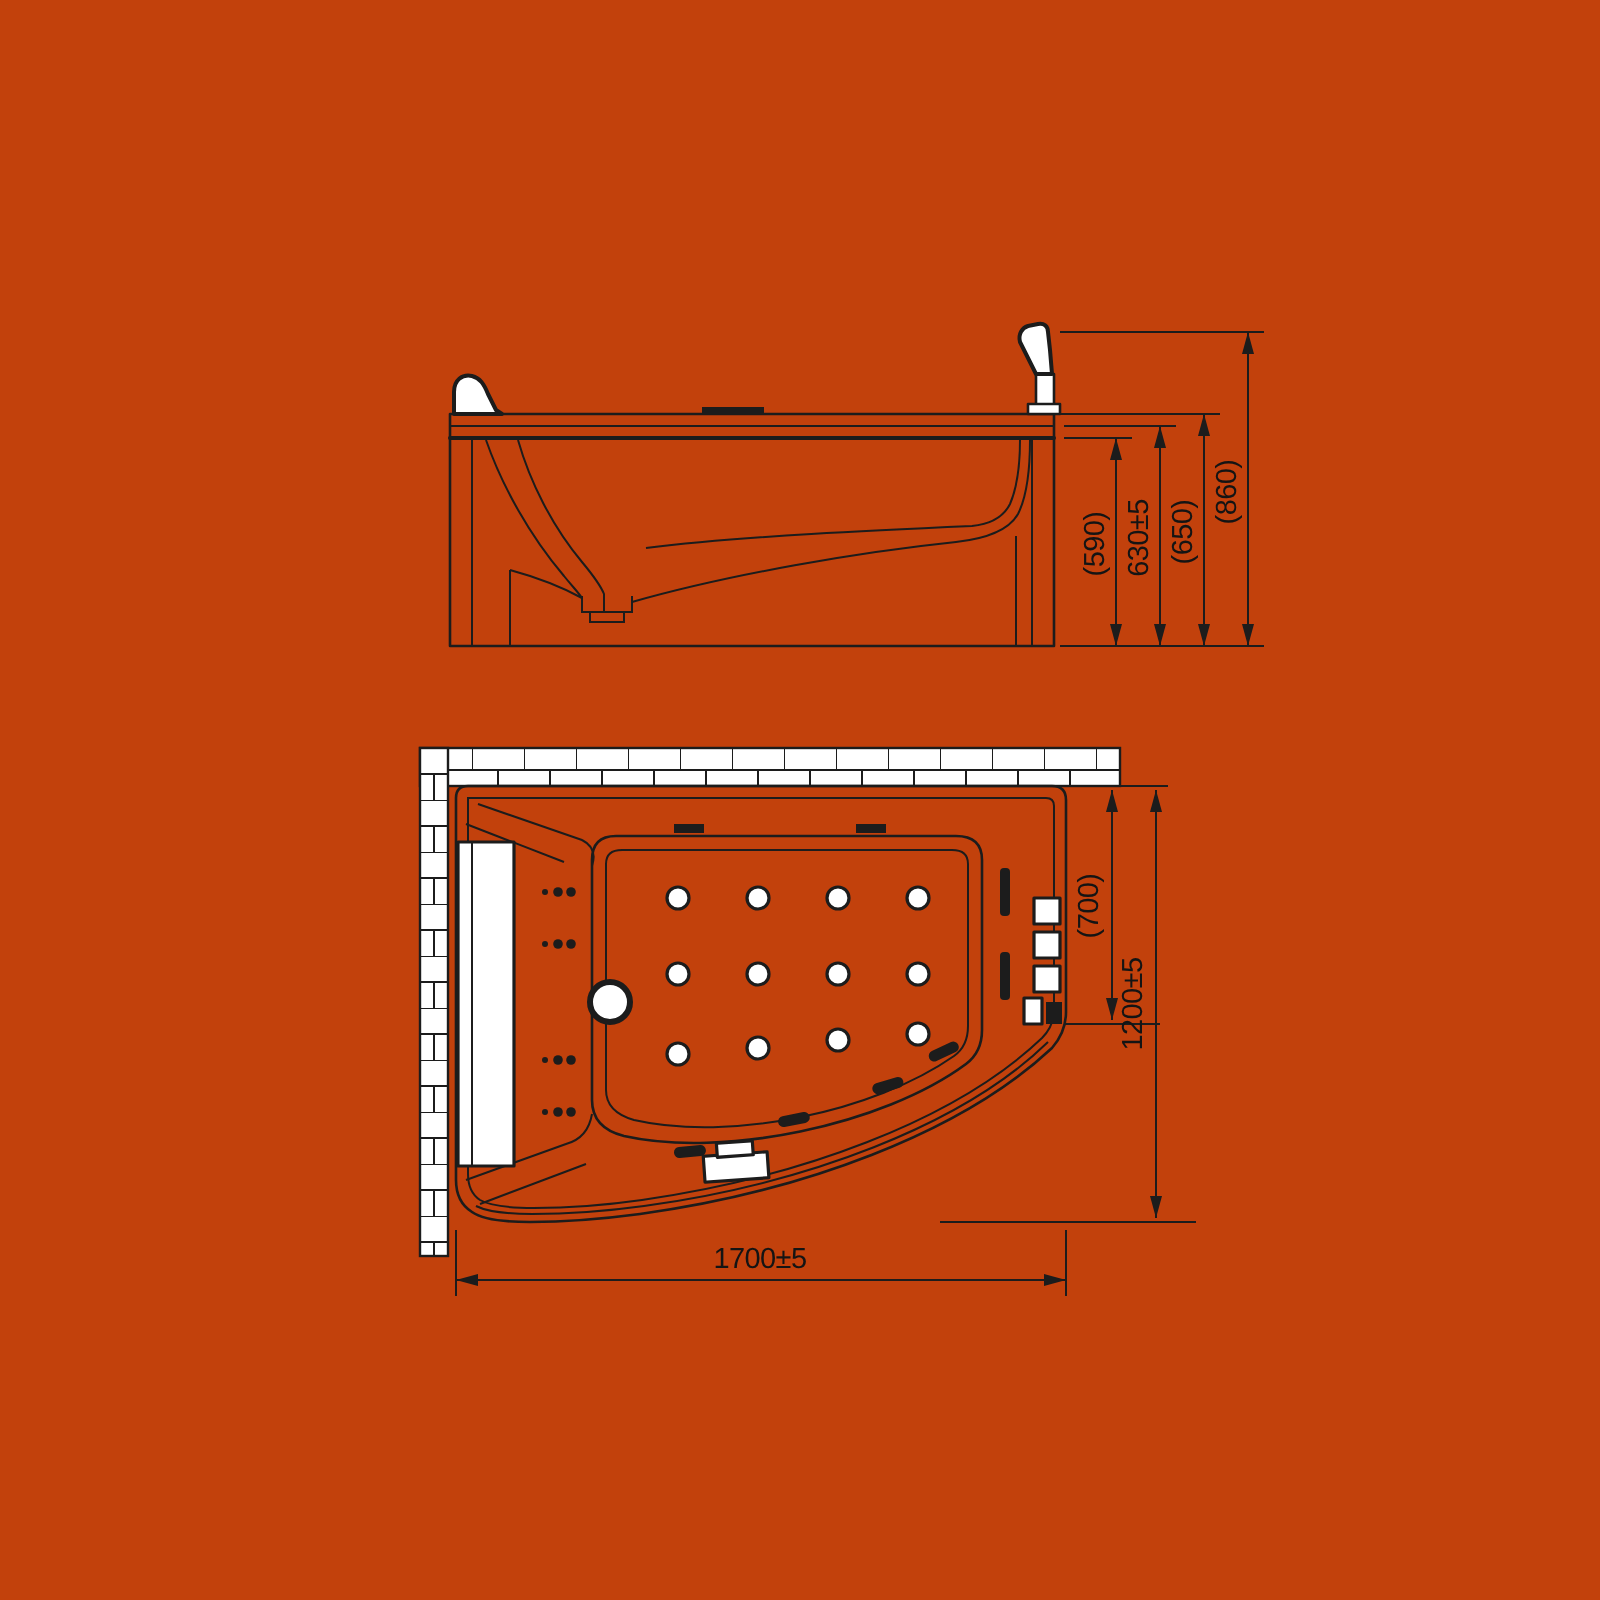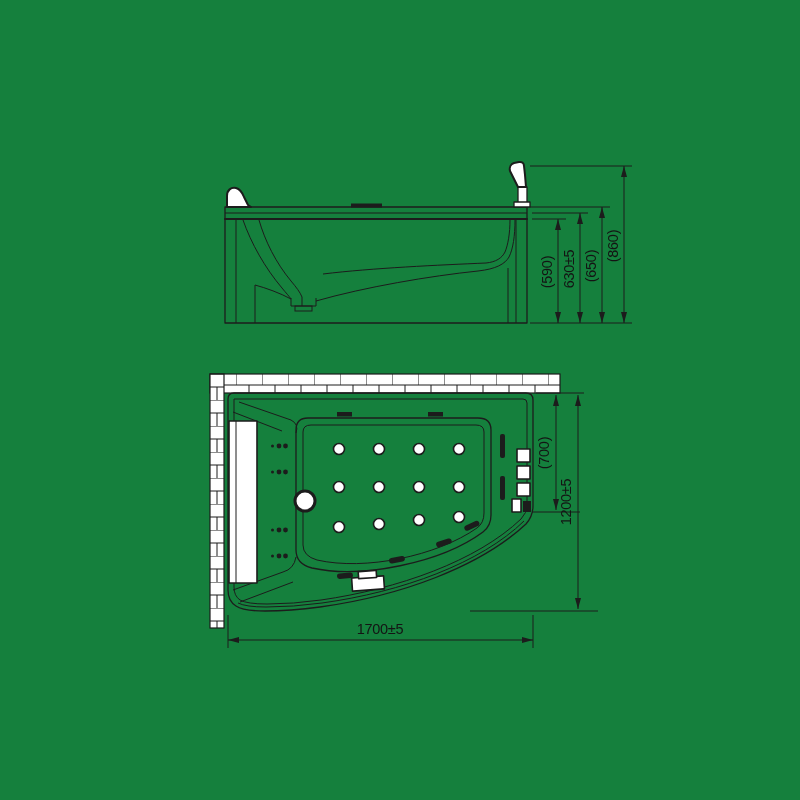--- a/index.html
+++ b/index.html
@@ -1,17 +1,17 @@
 <!DOCTYPE html>
 <html><head>
 <meta charset="utf-8">
 <style>
   html,body{margin:0;padding:0;background:#ffffff;}
   .canvas{
-    position:relative;width:800px;height:800px;background:#15803d;
+    position:relative;width:800px;height:800px;background:#c2410c;
     font-family:"Liberation Sans",sans-serif;
   }
   svg{display:block;}
   .ln{stroke:#1c1c1c;fill:none;stroke-width:1.3;stroke-linecap:round;stroke-linejoin:round;}
   .ln-thick{stroke:#1c1c1c;fill:none;stroke-width:2;stroke-linecap:round;}
   .ln-thin{stroke:#1c1c1c;fill:none;stroke-width:1;}
   .dim{stroke:#1c1c1c;fill:none;stroke-width:1;}
   .fillblk{fill:#1c1c1c;stroke:none;}
   .white{fill:#ffffff;}
   .dimtext{

